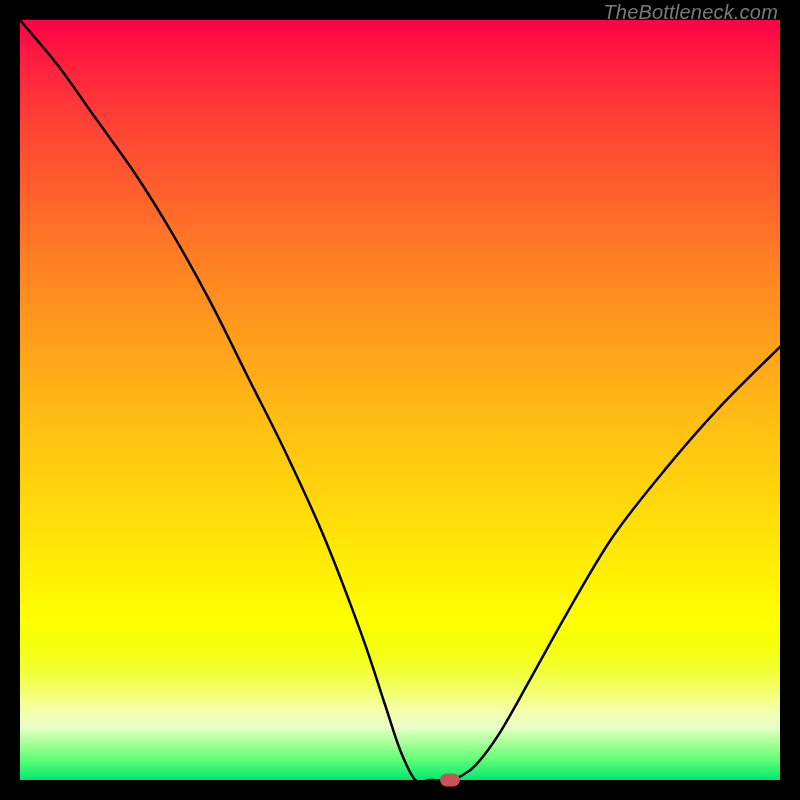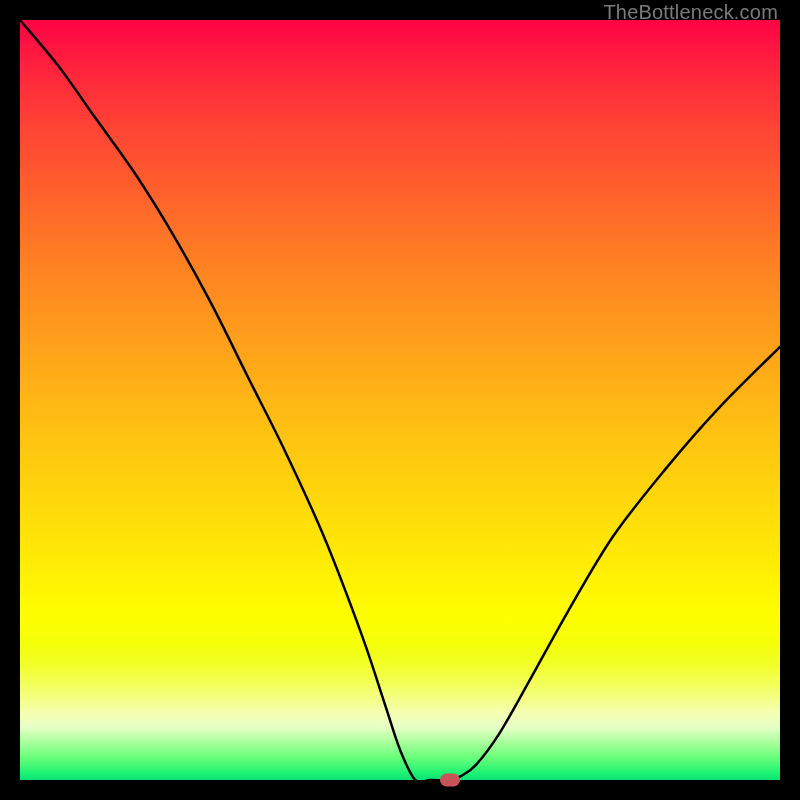--- a/index.html
+++ b/index.html
@@ -53,20 +53,21 @@
   }
   .watermark {
     position: absolute;
     top: 1px;
     right: 22px;
     color: #7a7a7a;
     font-size: 20px;
     font-weight: 500;
     letter-spacing: 0.2px;
     user-select: none;
+    font-style: italic;
   }
   svg.curve {
     position: absolute;
     top: 0;
     left: 0;
     width: 760px;
     height: 760px;
     overflow: visible;
   }
   .marker {

